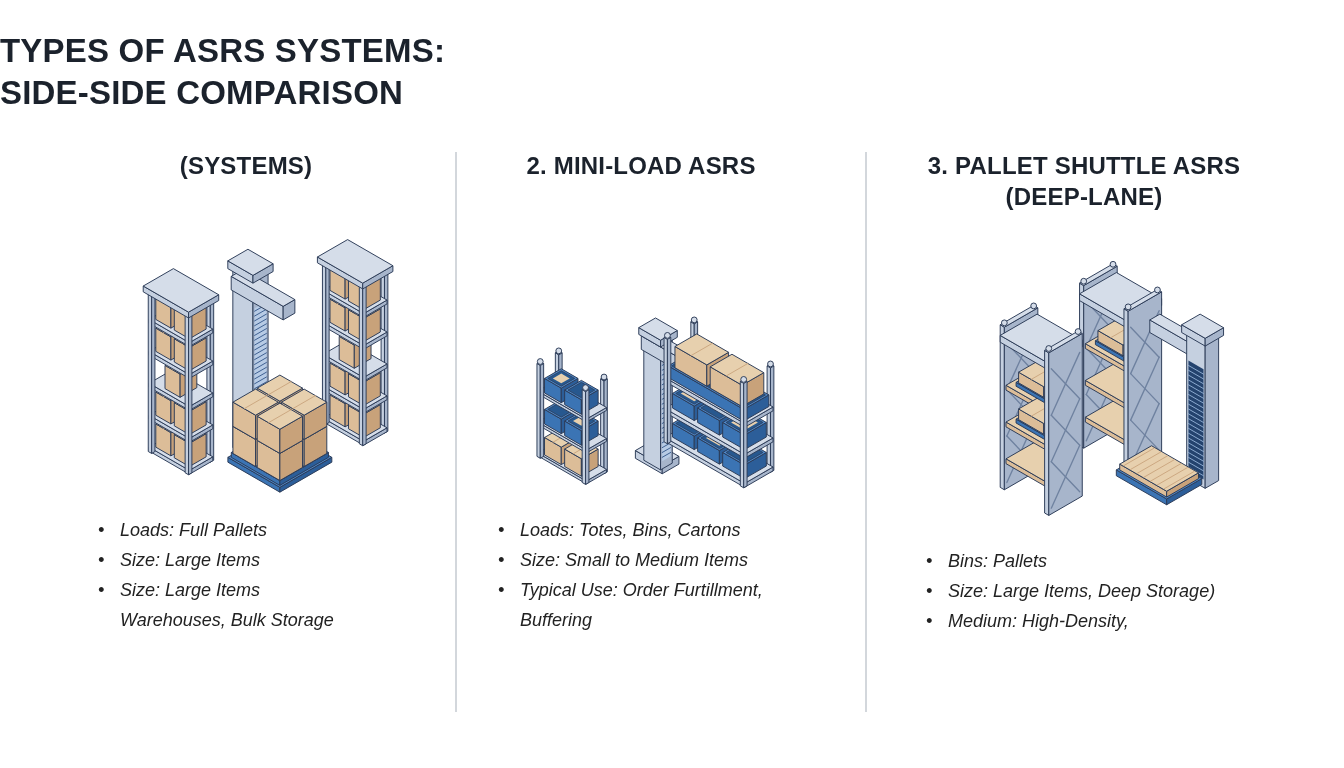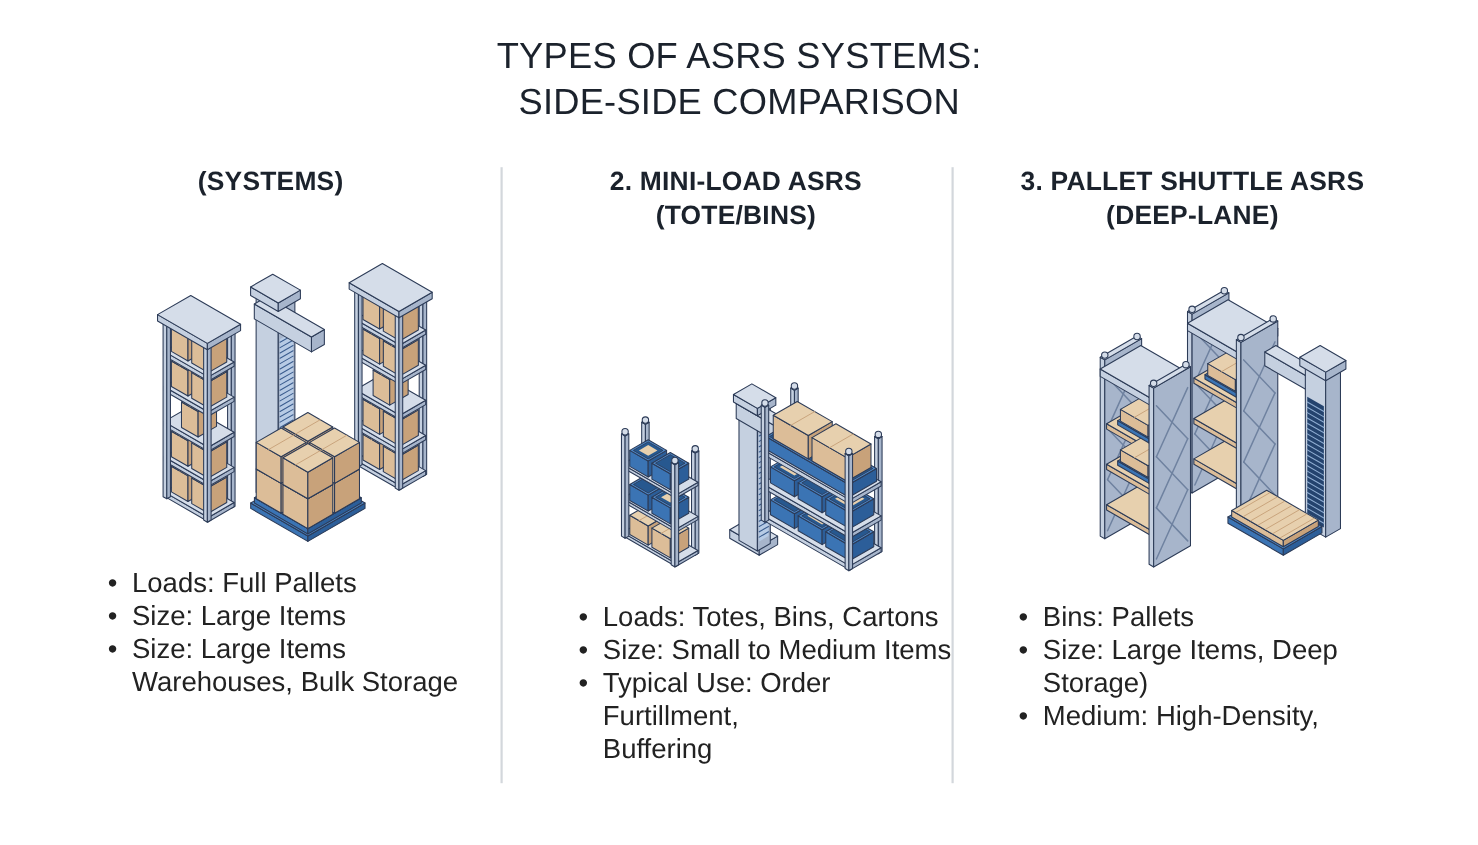--- a/index.html
+++ b/index.html
@@ -1,29 +1,29 @@
 <!DOCTYPE html>
 <html><head>
 <meta charset="utf-8">
 <style>
   html,body{margin:0;padding:0;background:#fff;}
   .page{position:relative;width:1344px;height:768px;background:#ffffff;
         font-family:"Liberation Sans",sans-serif;overflow:hidden;}
-  .title{position:absolute;top:30px;left:0;width:100%;text-align:center;
-         font-size:33px;font-weight:400;color:#1b222c;letter-spacing:.2px;line-height:42px;}
+  .title{position:absolute;top:30px;left:0;width:100%;text-align:left;
+         font-size:33px;font-weight:700;color:#1b222c;letter-spacing:.2px;line-height:42px;}
   .divider{position:absolute;top:152px;height:560px;width:2px;background:#d3d7dc;}
   .d1{left:455px;} .d2{left:865px;}
   .col{position:absolute;top:150px;}
-  .c1{left:40px;width:412px;} .c2{left:468px;width:402px;} .c3{left:868px;width:432px;}
+  .c1{left:40px;width:412px;} .c2{left:440px;width:402px;} .c3{left:868px;width:432px;}
   .colhead{margin:0;text-align:center;font-size:24px;font-weight:700;color:#1b222c;
            line-height:31px;letter-spacing:.2px;}
   .hl{display:block;}
   .illus{display:block;margin:16px auto 0;width:330px;height:300px;}
-  .bullets{list-style:none;margin:18px 0 0;padding:0 0 0 56px;font-size:25px;
-           color:#222222;line-height:30px;}
+  .bullets{list-style:none;margin:18px 0 0;padding:0 0 0 56px;font-size:18px;
+           color:#222222;line-height:30px;font-style:italic;}
   .bullets li{position:relative;padding-left:24px;}
   .bullets li::before{content:"\2022";position:absolute;left:2px;top:0;color:#222222;}
   .l1,.l2{display:block;}
 </style>
 </head>
 <body>
 
 <div class="page">
 
   <header class="title">
@@ -269,21 +269,20 @@
       <li>
         <span class="l1">Size: Large Items</span>
         <span class="l2">Warehouses, Bulk Storage</span>
         </li>
     </ul>
   </section>
 
   <section class="col c2">
     <h2 class="colhead">
       <span class="hl">2. MINI-LOAD ASRS</span>
-      <span class="hl">(TOTE/BINS)</span>
     </h2>
     <svg class="illus" viewBox="0 0 340 310" aria-label="Isometric mini-load ASRS: crane mast beside shelving units holding blue totes, bins and tan cartons">
         <g transform="translate(185,265)">
           <polygon points="-20.8,5.0 6.9,21.0 6.9,13.0 -20.8,-3.0" fill="#c5d0e0" stroke="#2c3b57" stroke-width="1" stroke-linejoin="round"></polygon>
           <polygon points="24.2,11.0 6.9,21.0 6.9,13.0 24.2,3.0" fill="#a7b5cb" stroke="#2c3b57" stroke-width="1" stroke-linejoin="round"></polygon>
           <polygon points="-3.5,-13.0 24.2,3.0 6.9,13.0 -20.8,-3.0" fill="#d5dde9" stroke="#2c3b57" stroke-width="1" stroke-linejoin="round"></polygon>
           <polygon points="-12.1,7.0 5.2,17.0 5.2,-113.0 -12.1,-123.0" fill="#c5d0e0" stroke="#2c3b57" stroke-width="1" stroke-linejoin="round"></polygon>
           <polygon points="17.3,10.0 5.2,17.0 5.2,-113.0 17.3,-120.0" fill="#a7b5cb" stroke="#2c3b57" stroke-width="1" stroke-linejoin="round"></polygon>
           <polygon points="0.0,-130.0 17.3,-120.0 5.2,-113.0 -12.1,-123.0" fill="#d5dde9" stroke="#2c3b57" stroke-width="1" stroke-linejoin="round"></polygon>
           <polygon points="15.6,3.0 6.9,8.0 6.9,-92.0 15.6,-97.0" fill="#b7cbe5"></polygon>

